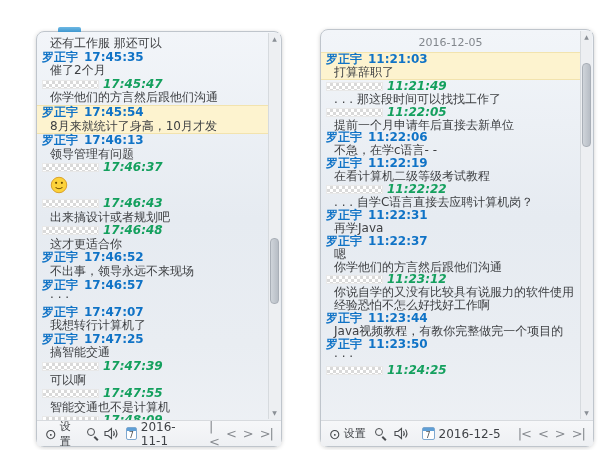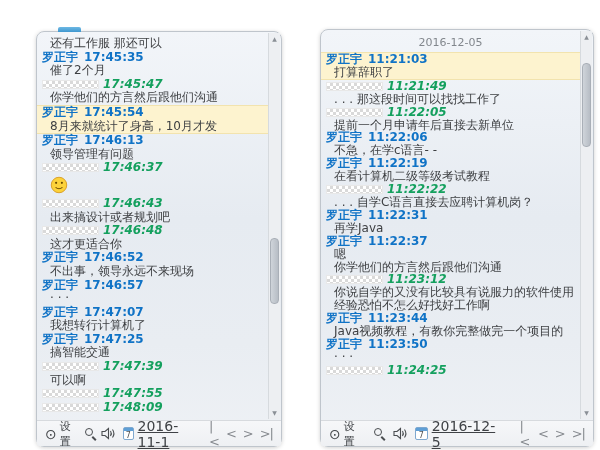--- a/index.html
+++ b/index.html
@@ -60,21 +60,21 @@
   .ico-search { position:relative; width:12px; height:12px; }
   .ico-search i { position:absolute; left:0; top:0; width:8px; height:8px; border:1.6px solid #4a4d50; border-radius:50%; }
   .ico-search b { position:absolute; left:8px; top:8px; width:5px; height:1.6px; background:#4a4d50; transform:rotate(45deg); transform-origin:0 0; }
   .ico-speaker svg { display:block; }
   .spacer { flex:1; }
   .cal { position:relative; width:13px; height:13px; border:1px solid #7fa8cf; background:#fff;
          border-radius:2px; margin-right:4px; }
   .cal::before { content:""; position:absolute; left:0; right:0; top:0; height:3px; background:#5f9fd6; }
   .cal span { position:absolute; left:0; right:0; top:3px; bottom:0; font-size:8px; line-height:9px;
               text-align:center; color:#555; }
-  .date-label { font-size:14px; color:#3f4246; margin-right:10px;text-decoration:underline; }
+  .date-label { font-size:12px; color:#3f4246; margin-right:10px; }
   .nav { display:flex; align-items:center; }
   .nav span { font-size:13px; color:#85898e; margin-left:7px; letter-spacing:-1px; cursor:default; }
 </style>
 </head>
 <body>
 
 <div class="canvas">
 
   <div class="panel panel-left">
     <div class="tab-frag"></div>
@@ -127,20 +127,21 @@
         <div class="entry">
           <div class="hdr"><span class="nm">罗正宇</span><span class="tm b">17:47:25</span></div>
           <div class="mt">搞智能交通</div>
         </div>
         <div class="entry">
           <div class="hdr"><span class="mask"></span><span class="tm g">17:47:39</span></div>
           <div class="mt">可以啊</div>
         </div>
         <div class="entry">
           <div class="hdr"><span class="mask"></span><span class="tm g">17:47:55</span></div>
+          <div class="mt">智能交通也不是计算机</div>
         </div>
         <div class="entry">
           <div class="hdr"><span class="mask"></span><span class="tm g">17:48:09</span></div>
         </div>
       </div>
 
     <div class="sbar">
       <div class="sarrow up">▲</div>
       <div class="sthumb"></div>
       <div class="sarrow dn">▼</div>

